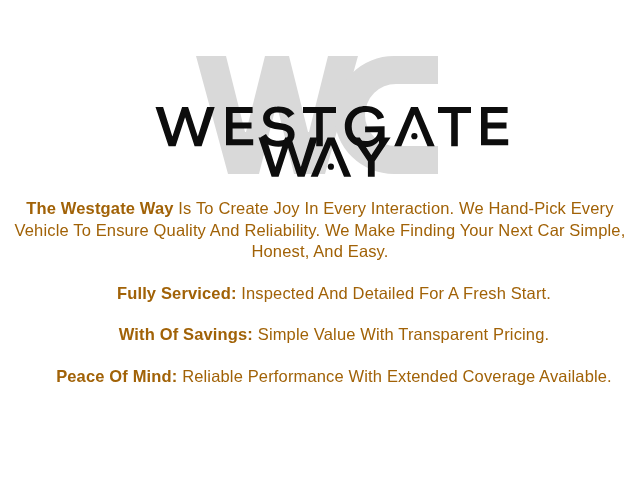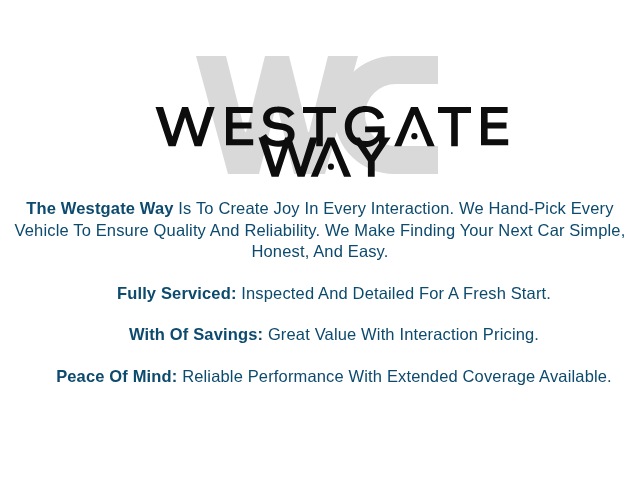--- a/index.html
+++ b/index.html
@@ -54,21 +54,21 @@
     text-align: center;
     color: #1b1b1b;
   }
   .para {
     margin: 0;
     padding: 0 10px;
     font-size: 16.5px;
     line-height: 21.5px;
     letter-spacing: 0.15px;
     font-weight: 400;
-    color: #0c4a6e;
+    color: #a16207;
   }
   .para + .para {
     margin-top: 20px;
     margin-left: 28px;
   }
   .para .lead {
     font-weight: 700;
   }
   .p-intro { padding: 0 14px; }
   .p-mind  { padding: 0 18px; text-align: center; }
@@ -120,18 +120,18 @@
       </g>
     </svg>
   </div>
 
   <div class="copy">
 
     <p class="para p-intro"><span class="lead">The Westgate Way</span><span> Is To Create Joy In Every Interaction. We Hand-Pick Every Vehicle To Ensure Quality And Reliability. We Make Finding Your Next Car Simple, Honest, And Easy.</span></p>
 
     <p class="para"><span class="lead">Fully Serviced:</span><span> Inspected And Detailed For A Fresh Start.</span></p>
 
-    <p class="para"><span class="lead">With Of Savings:</span><span> Great Value With Interaction Pricing.</span></p>
+    <p class="para"><span class="lead">With Of Savings:</span><span> Simple Value With Transparent Pricing.</span></p>
 
     <p class="para p-mind"><span class="lead">Peace Of Mind:</span><span> Reliable Performance With Extended Coverage Available.</span></p>
 
   </div>
 </div>
 
 </body></html>

